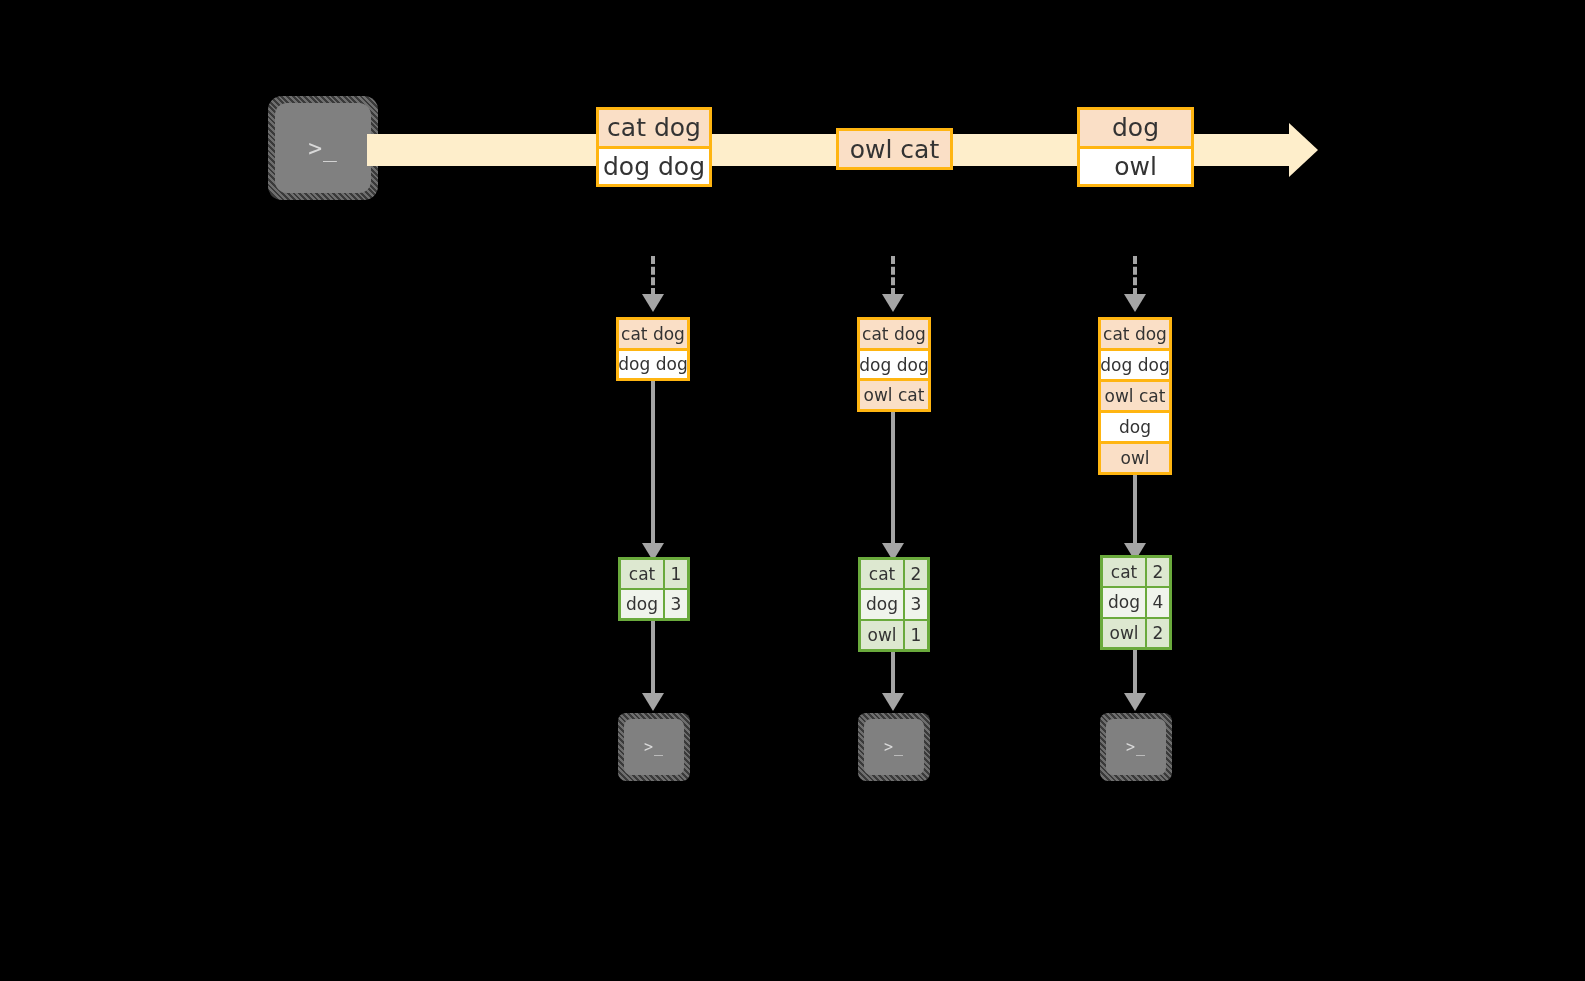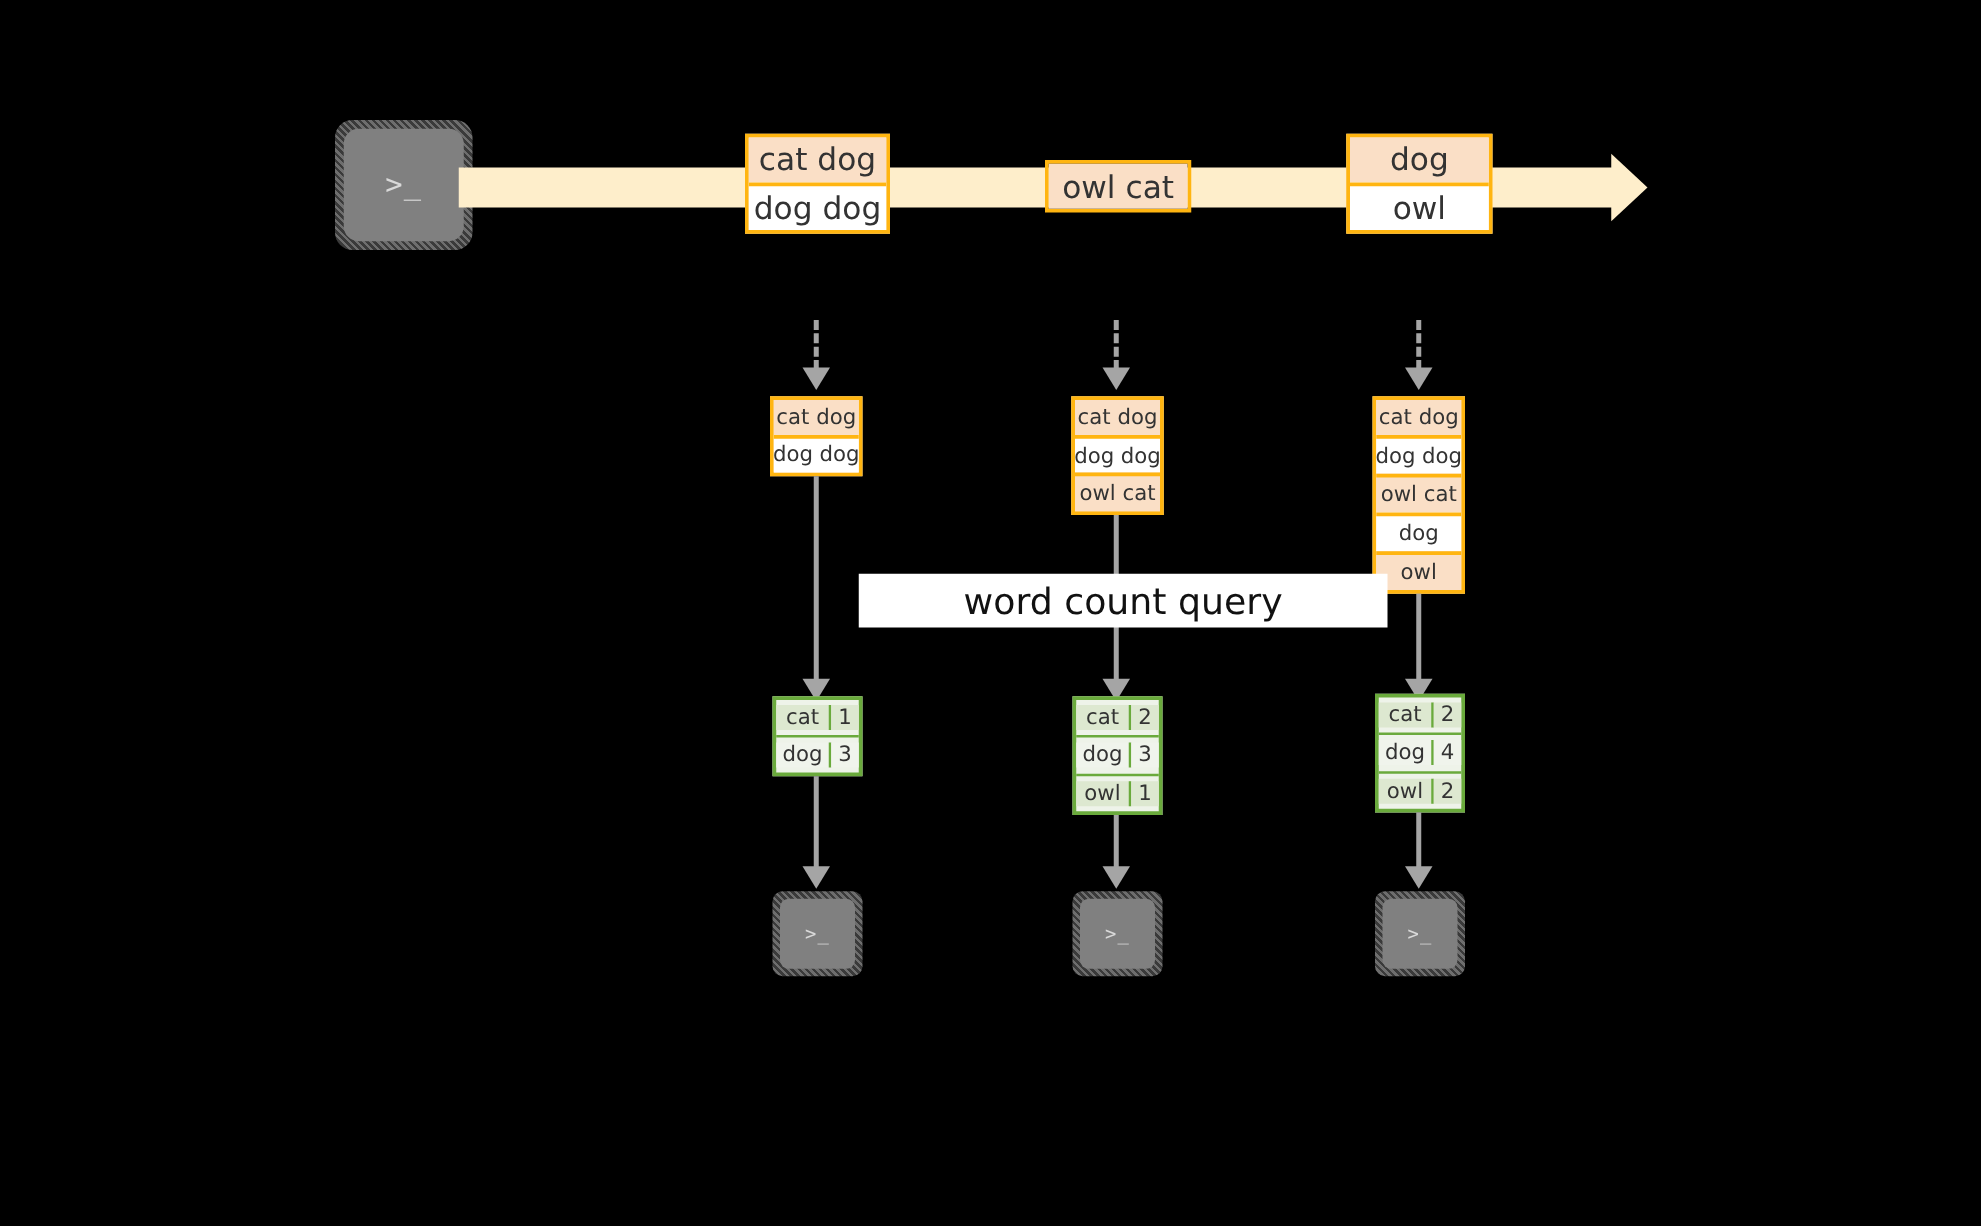--- a/index.html
+++ b/index.html
@@ -102,21 +102,20 @@
     box-sizing: border-box;
     border: 3px solid #6aaa3c;
     background: #eef3e9;
     display: flex;
     flex-direction: column;
   }
   .res-row {
     flex: 1 1 0;
     display: flex;
     box-sizing: border-box;
-    align-items: center;
   }
   .res-row + .res-row { border-top: 2px solid #6aaa3c; }
   .res-row.shade-a .res-key,
   .res-row.shade-a .res-val { background: #dde8d0; }
   .res-row.shade-b .res-key,
   .res-row.shade-b .res-val { background: #f0f4ec; }
   .res-key {
     flex: 0 0 44px;
     display: flex;
     align-items: center;
@@ -295,15 +294,14 @@
 
   <div class="conn" style="left:1133px; top:650px; height:49px;"></div>
   <div class="conn-head" style="left:1124px; top:693px;"></div>
 
   <div class="terminal small" style="left:1100px; top:713px; width:72px; height:68px;">
     <div class="face">
       <span class="prompt">&gt;_</span>
     </div>
   </div>
 
-  <div class="query-banner" style="left:687px; top:459px; width:423px; height:43px;">word count query</div>
 
 </div>
 
 </body></html>

